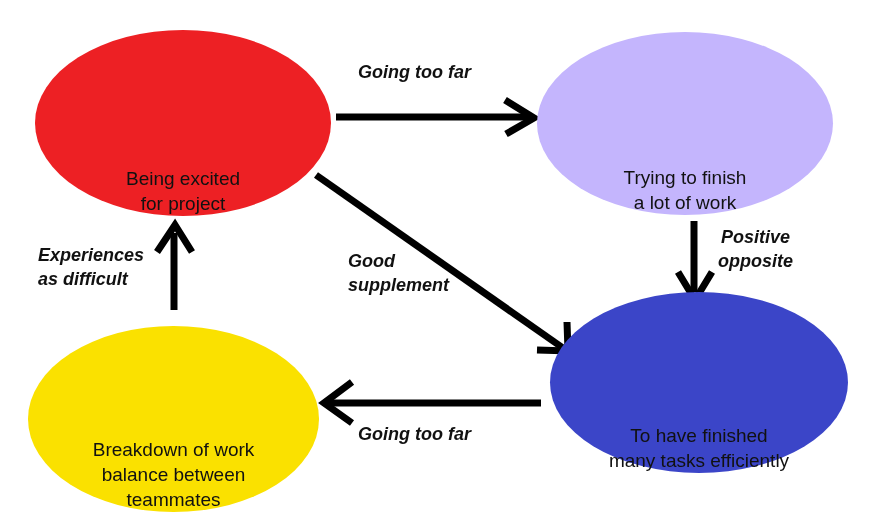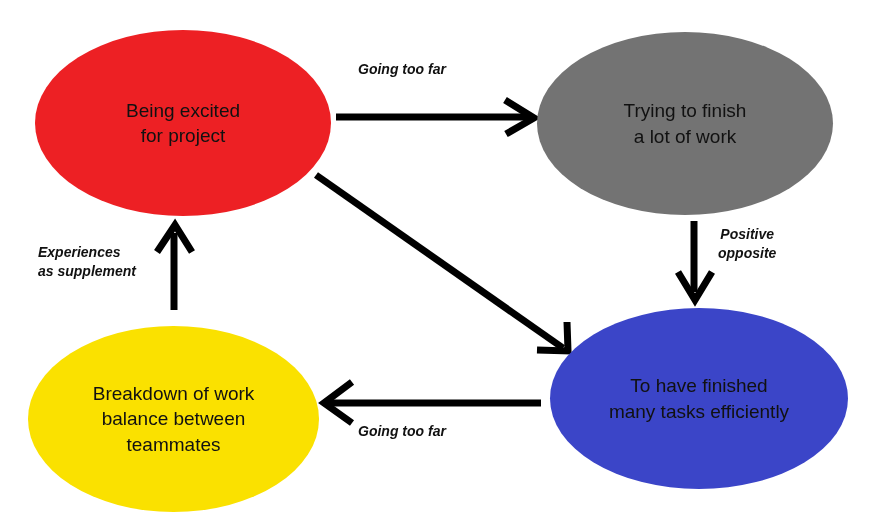--- a/index.html
+++ b/index.html
@@ -12,50 +12,50 @@
     position: relative;
     width: 870px;
     height: 525px;
     background: #ffffff;
     overflow: hidden;
     font-family: "Liberation Sans", sans-serif;
   }
   .node {
     position: absolute;
     display: flex;
-    align-items: center;
+    align-items: flex-end;
     justify-content: center;
     border-radius: 50%;
     text-align: center;
     color: #111111;
     font-size: 19px;
     line-height: 1.32;
     font-family: "Liberation Sans", sans-serif;
     white-space: pre-line;
     padding: 0 14px;
     box-sizing: border-box;
   }
   #node-excited {
     left: 35px;  top: 30px;  width: 296px; height: 186px;
   }
   #node-trying {
     left: 537px; top: 32px;  width: 296px; height: 183px;
   }
   #node-finished {
-    left: 550px; top: 308px; width: 298px; height: 181px;
+    left: 550px; top: 292px; width: 298px; height: 181px;
   }
   #node-breakdown {
     left: 28px;  top: 326px; width: 291px; height: 186px;
   }
   .edge-label {
     position: absolute;
     font-family: "Liberation Sans", sans-serif;
     font-style: italic;
     font-weight: 600;
-    font-size: 14px;
+    font-size: 18px;
     line-height: 1.35;
     color: #111111;
     white-space: pre-line;
   }
   #label-going-top    { left: 358px; top: 60px; }
   #label-positive     { left: 718px; top: 225px; text-align: center; }
   #label-going-bottom { left: 358px; top: 422px; }
   #label-experiences  { left: 38px;  top: 243px; }
   #label-good         { left: 348px; top: 249px; }
   svg.arrows {
@@ -95,21 +95,21 @@
       <line x1="316" y1="175" x2="563" y2="348" stroke="#000000" stroke-width="7" stroke-linecap="butt"></line>
       <polyline points="537,350 568,351 567,322" fill="none" stroke="#000000" stroke-width="7" stroke-linecap="butt" stroke-linejoin="miter"></polyline>
     </g>
   </svg>
 
   <div class="node" id="node-excited" style="background:#ED2024;">
     <span>Being excited
 for project</span>
   </div>
 
-  <div class="node" id="node-trying" style="background:#737373;">
+  <div class="node" id="node-trying" style="background:#c4b5fd;">
     <span>Trying to finish
 a lot of work</span>
   </div>
 
   <div class="node" id="node-finished" style="background:#3B45C8;">
     <span>To have finished
 many tasks efficiently</span>
   </div>
 
   <div class="node" id="node-breakdown" style="background:#FAE100;">
@@ -119,16 +119,18 @@
   </div>
 
   <div class="edge-label" id="label-going-top">Going too far</div>
 
   <div class="edge-label" id="label-positive">Positive
 opposite</div>
 
   <div class="edge-label" id="label-going-bottom">Going too far</div>
 
   <div class="edge-label" id="label-experiences">Experiences
-as supplement</div>
+as difficult</div>
 
+  <div class="edge-label" id="label-good">Good
+supplement</div>
 
 </div>
 
 </body></html>

